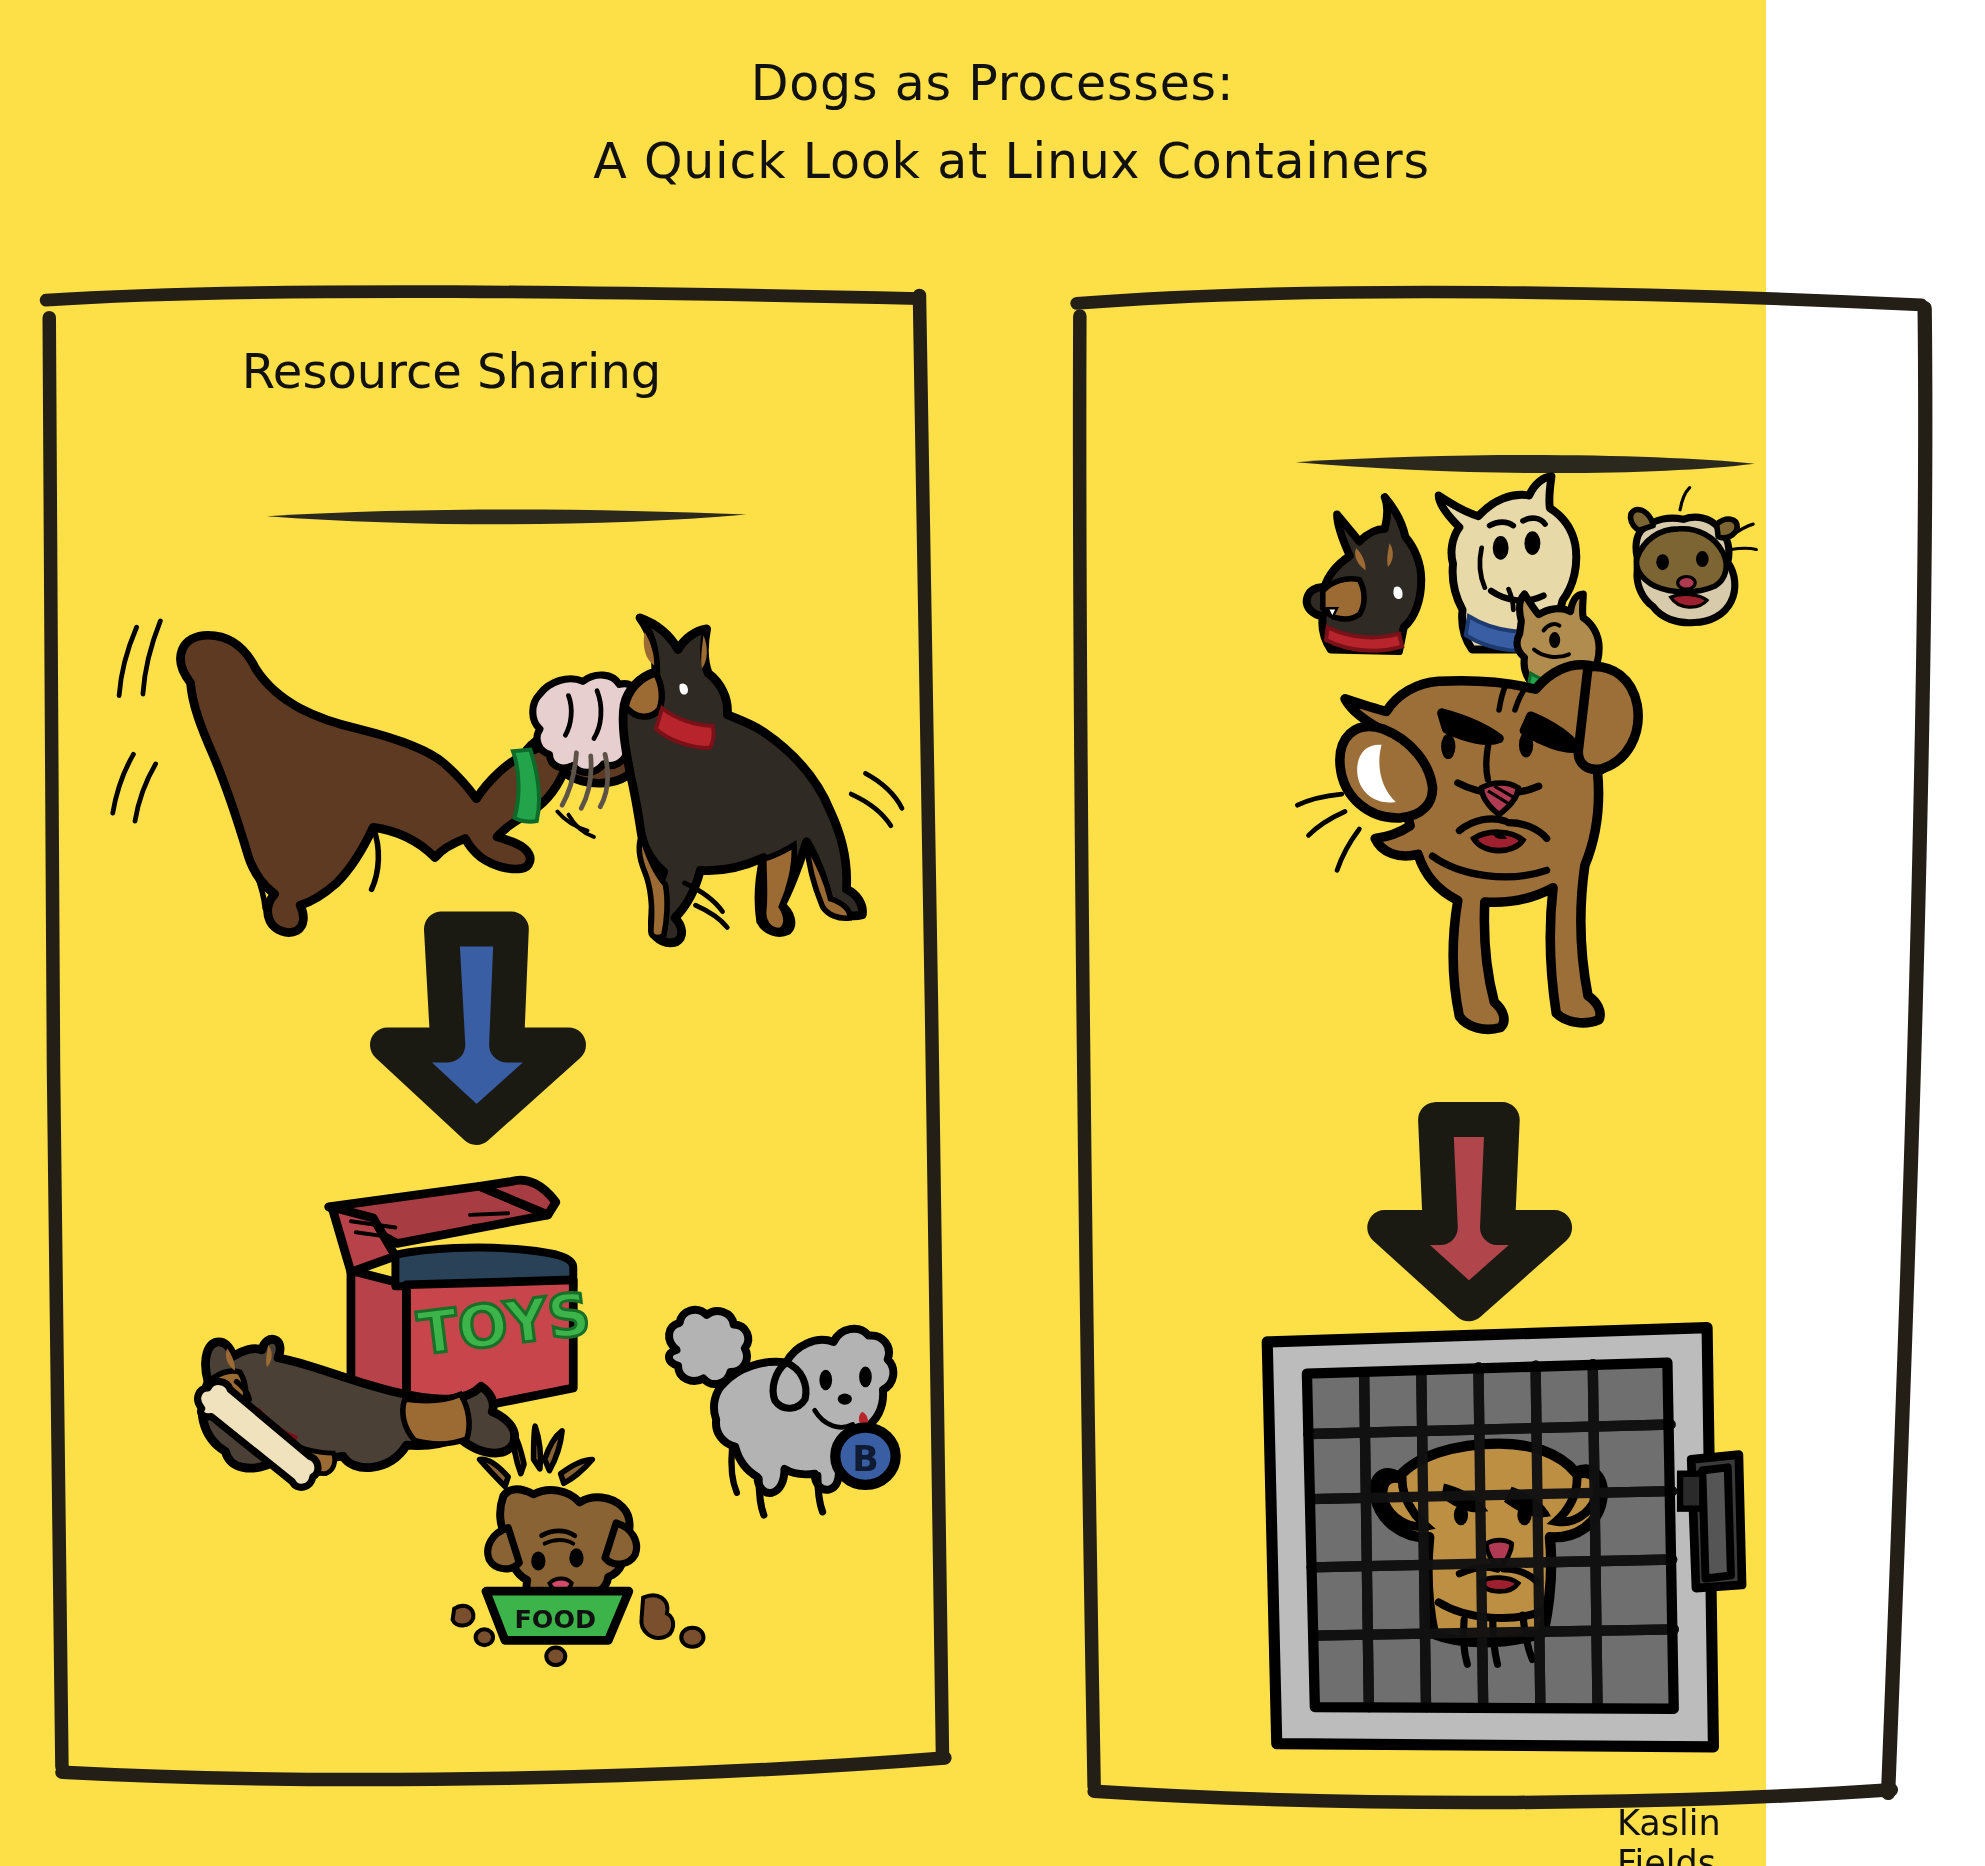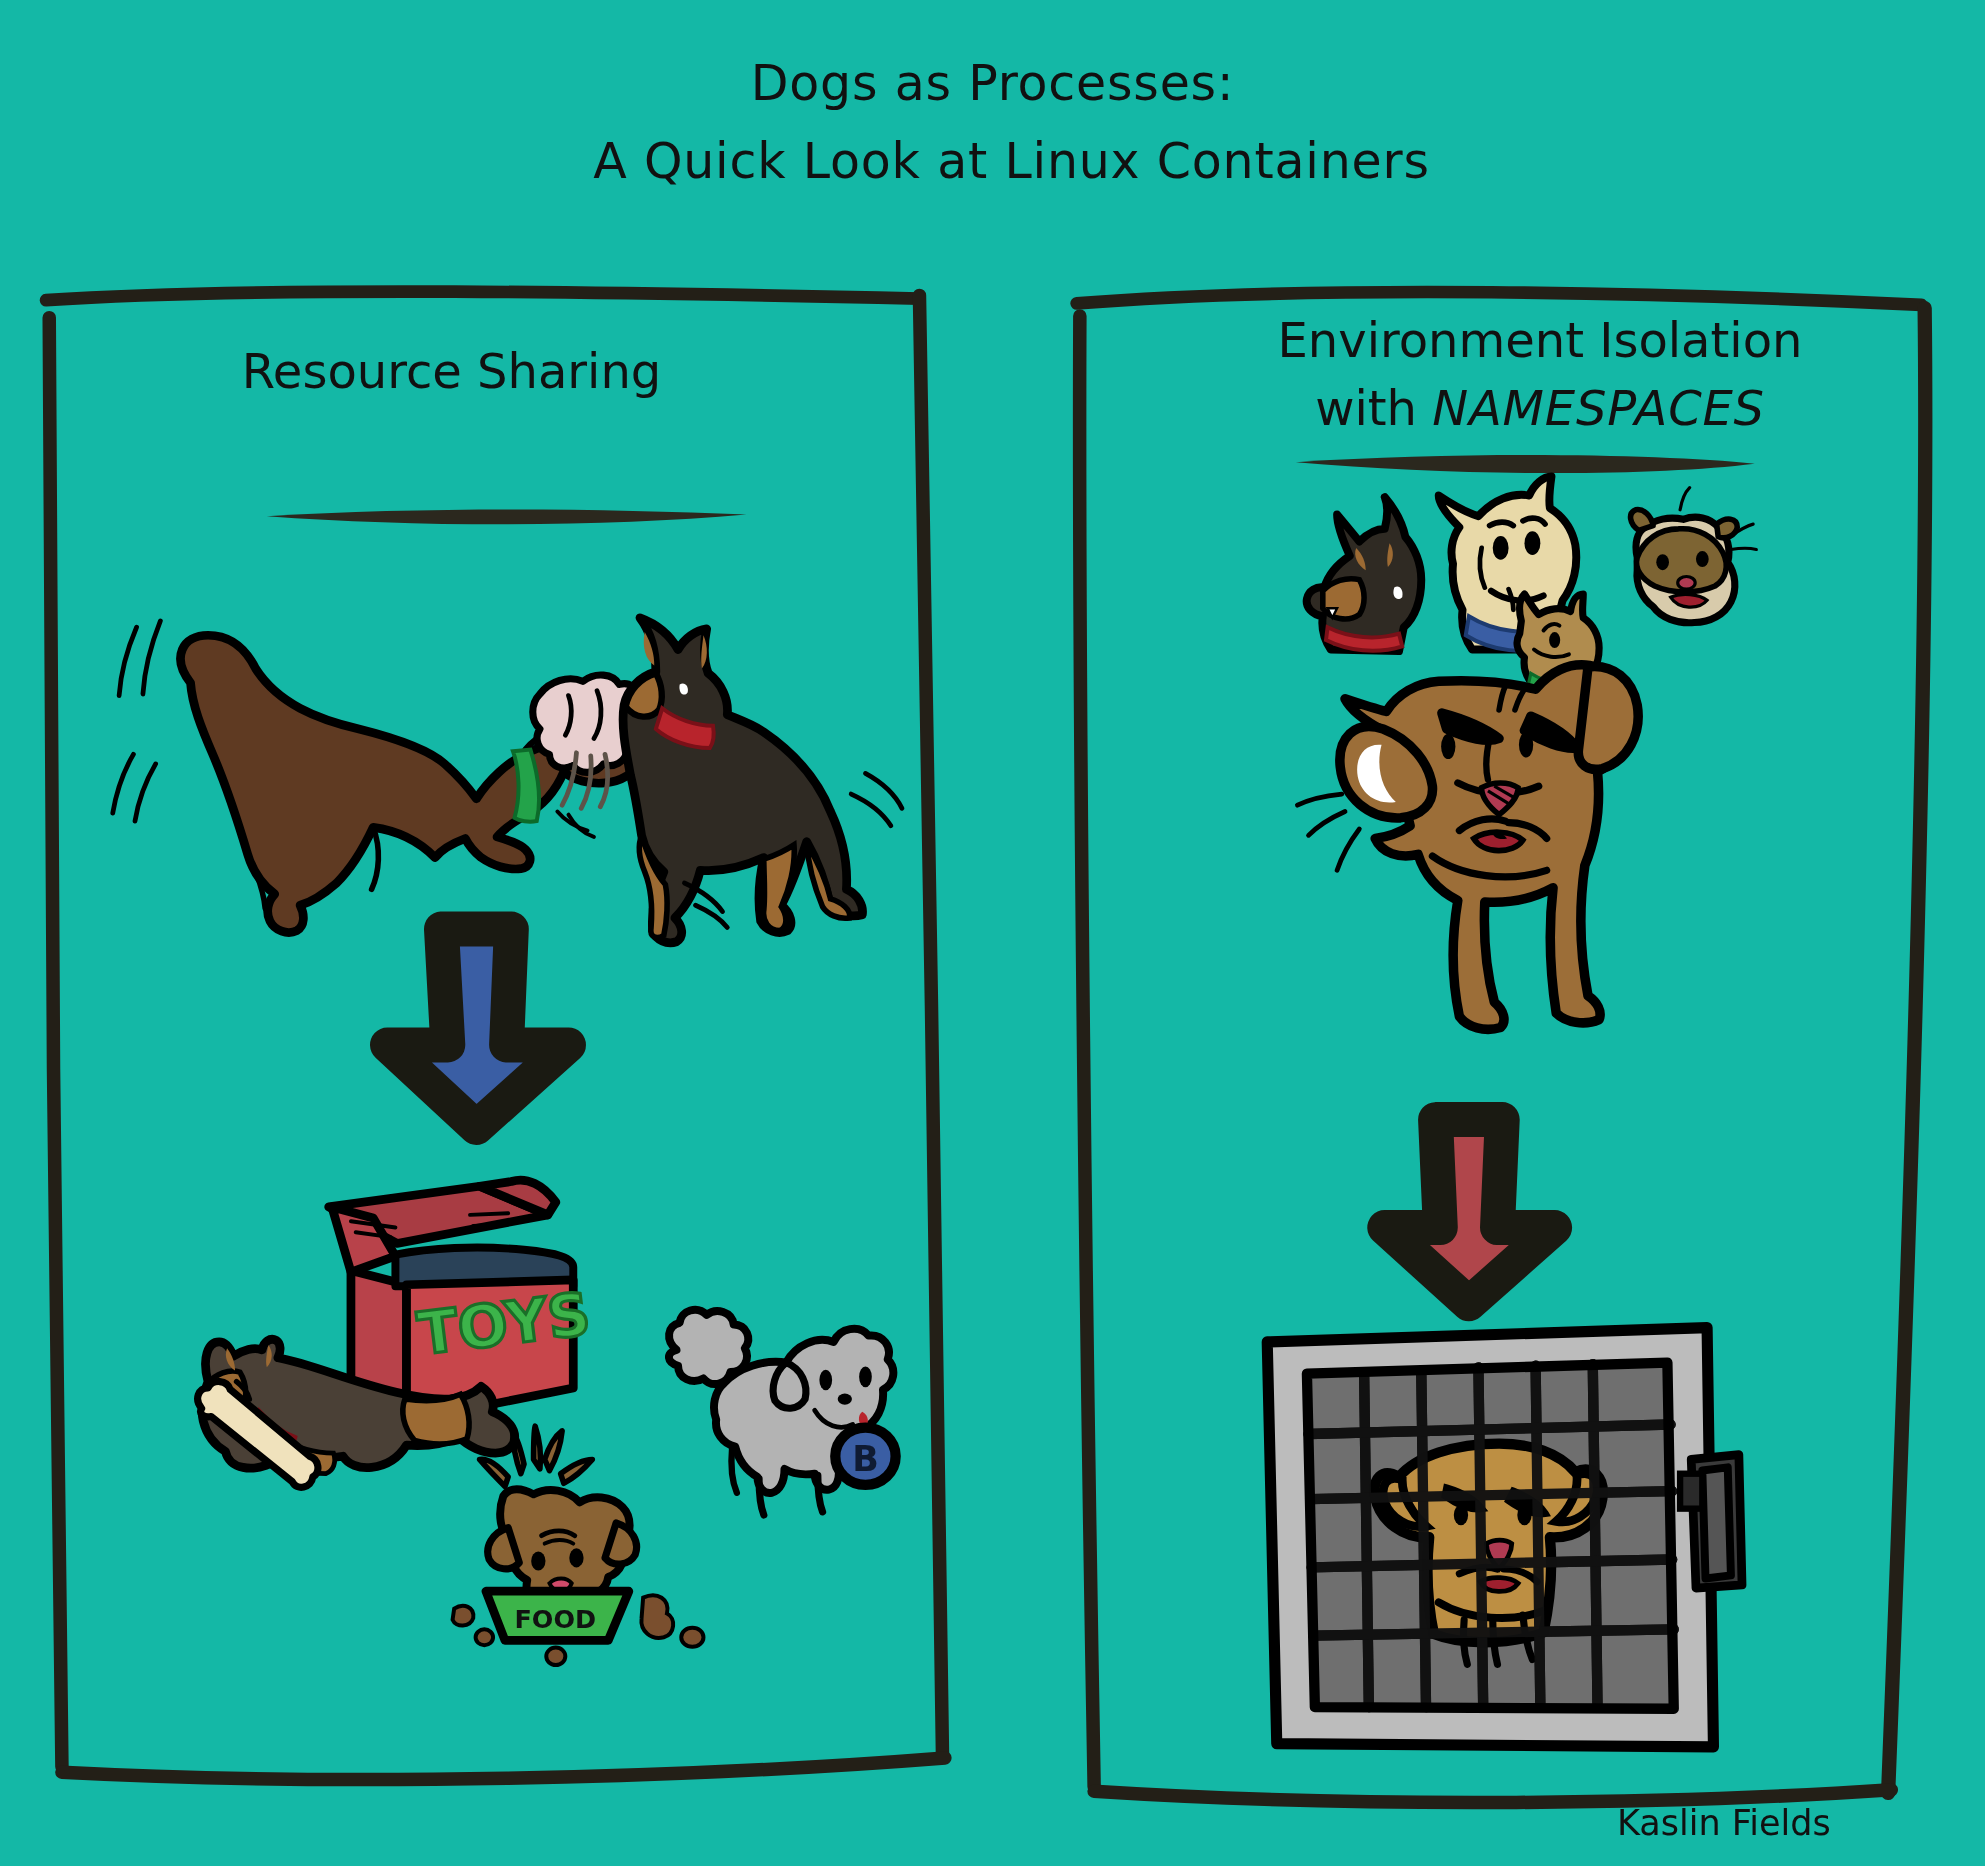--- a/index.html
+++ b/index.html
@@ -1,19 +1,19 @@
 <!DOCTYPE html>
 <html style="font-size:12.7px"><head>
 <meta charset="utf-8">
 <style>
   html,body{margin:0;padding:0;background:#ffffff;}
   body{width:1985px;height:1866px;position:relative;overflow:hidden;
        font-family:"DejaVu Sans",sans-serif;}
 
-  #stage{position:absolute;left:0;top:0;width:1985px;height:1866px;background:#14b8a6;}
+  #stage{position:absolute;left:0;top:0;width:1766px;height:1866px;background:#fde047;}
 
   .title-block{position:absolute;left:0;top:46px;width:1985px;text-align:center;}
   .title-line{color:#111;letter-spacing:0.8px;}
   .title-1{font-size:49px;line-height:76px;}
   .title-2{font-size:49px;line-height:79px;margin-left:38px;}
 
   .panel-heading{position:absolute;text-align:center;color:#111;}
   .ph-line{font-size:48px;line-height:68px;white-space:nowrap;}
   .ph-ital{font-style:italic;letter-spacing:0.8px;}
 
@@ -34,24 +34,20 @@
 
   <div class="title-block">
     <div class="title-line title-1">Dogs as Processes:</div>
     <div class="title-line title-2">A Quick Look at Linux Containers</div>
   </div>
 
   <div class="panel-heading" id="left-heading">
     <div class="ph-line">Resource Sharing</div>
   </div>
 
-  <div class="panel-heading" id="right-heading">
-    <div class="ph-line">Environment Isolation</div>
-    <div class="ph-line"><span>with </span><span class="ph-ital">NAMESPACES</span></div>
-  </div>
 
   <div class="credit">Kaslin Fields</div>
 
   <svg class="layer" viewBox="0 0 2500 2350" xmlns="http://www.w3.org/2000/svg">
 
     <g>
       <path class="ink" stroke-width="17" d="M62,400 C62,900 70,1700 78,2225"></path>
       <path class="ink" stroke-width="16" d="M58,378 C330,360 790,368 1158,376"></path>
       <path class="ink" stroke-width="17" d="M1158,372 C1168,900 1180,1700 1187,2210"></path>
       <path class="ink" stroke-width="17" d="M78,2232 C420,2250 860,2240 1190,2214"></path>

